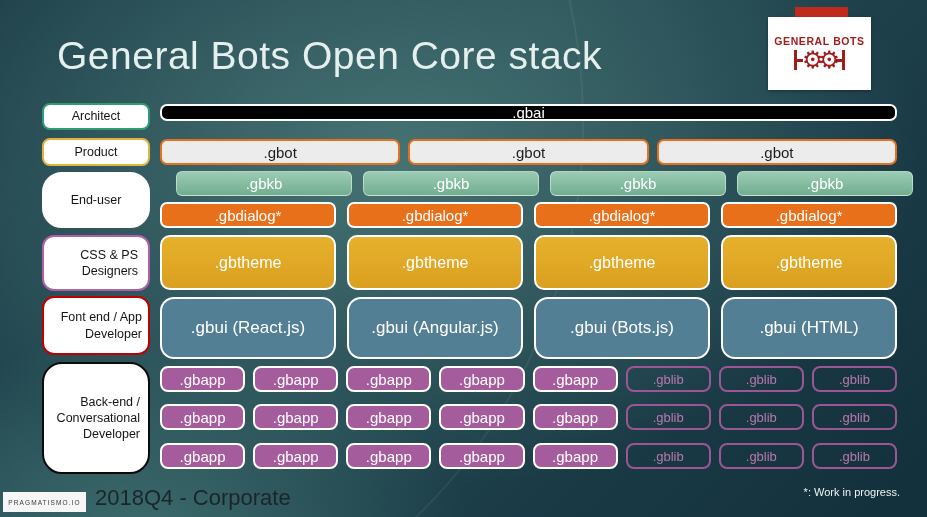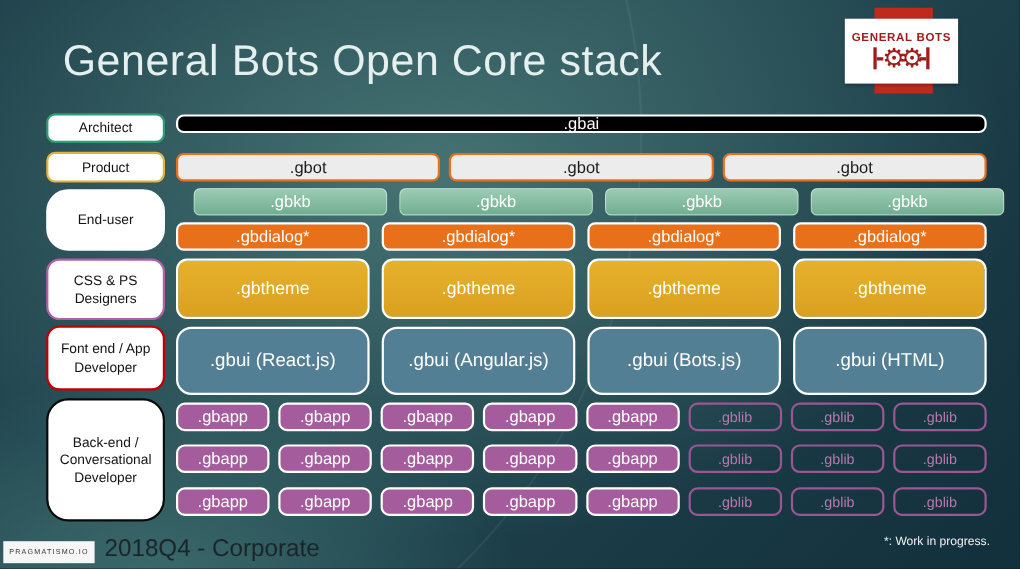--- a/index.html
+++ b/index.html
@@ -15,33 +15,33 @@
     position:absolute;left:-520px;top:-430px;width:1100px;height:1100px;border-radius:50%;
     border:2px solid rgba(255,255,255,0.06);
   }
   .title{
     position:absolute;left:57px;top:34px;margin:0;
     font-size:39px;font-weight:400;letter-spacing:0.5px;color:#e4efee;
   }
   
   .logo-ribbon{position:absolute;left:795px;top:7px;width:53px;height:78px;background:#c02a1d;}
   .logo-card{
-    position:absolute;left:768px;top:17px;width:103px;height:59px;background:#ffffff;
+    position:absolute;left:768px;top:17px;width:103px;height:73px;background:#ffffff;
     box-shadow:0 1px 3px rgba(0,0,0,0.35);
     display:flex;flex-direction:column;align-items:center;justify-content:center;
   }
   .logo-text{font-size:10.5px;font-weight:bold;letter-spacing:0.6px;color:#a21c1c;margin-bottom:1px;}
   .logo-gears{display:flex;align-items:center;color:#a21c1c;line-height:1;}
   .logo-gears .vbar{width:3px;height:20px;background:#a21c1c;}
   .logo-gears .hbar{width:6px;height:3px;background:#a21c1c;}
   .logo-gears .gear{font-family:"DejaVu Sans",sans-serif;font-size:24px;letter-spacing:-3px;margin:0 -1px;}
   
   .label{
     position:absolute;left:42px;width:108px;background:#ffffff;color:#141414;
-    display:flex;align-items:center;justify-content:center;text-align:center;
+    display:flex;align-items:center;justify-content:center;text-align:right;
     font-size:12.5px;line-height:1.3;box-sizing:border-box;
   }
   #lbl-architect{top:103px;height:27px;border:2px solid #2f9d72;border-radius:8px;}
   #lbl-product{top:138px;height:28px;border:2px solid #e2b33d;border-radius:8px;}
   #lbl-enduser{top:172px;height:56px;border:2px solid #ffffff;border-radius:20px;}
   #lbl-designers{top:235px;height:56px;border:2px solid #b05fa8;border-radius:12px;padding:0 10px;}
   #lbl-frontend{top:296px;height:59px;border:2px solid #c00000;border-radius:12px;padding:0 6px;}
   #lbl-backend{top:362px;height:112px;border:2px solid #0a0a0a;border-radius:20px;padding:0 8px;}
   
   .boxrow{position:absolute;left:160px;width:737px;display:flex;}

